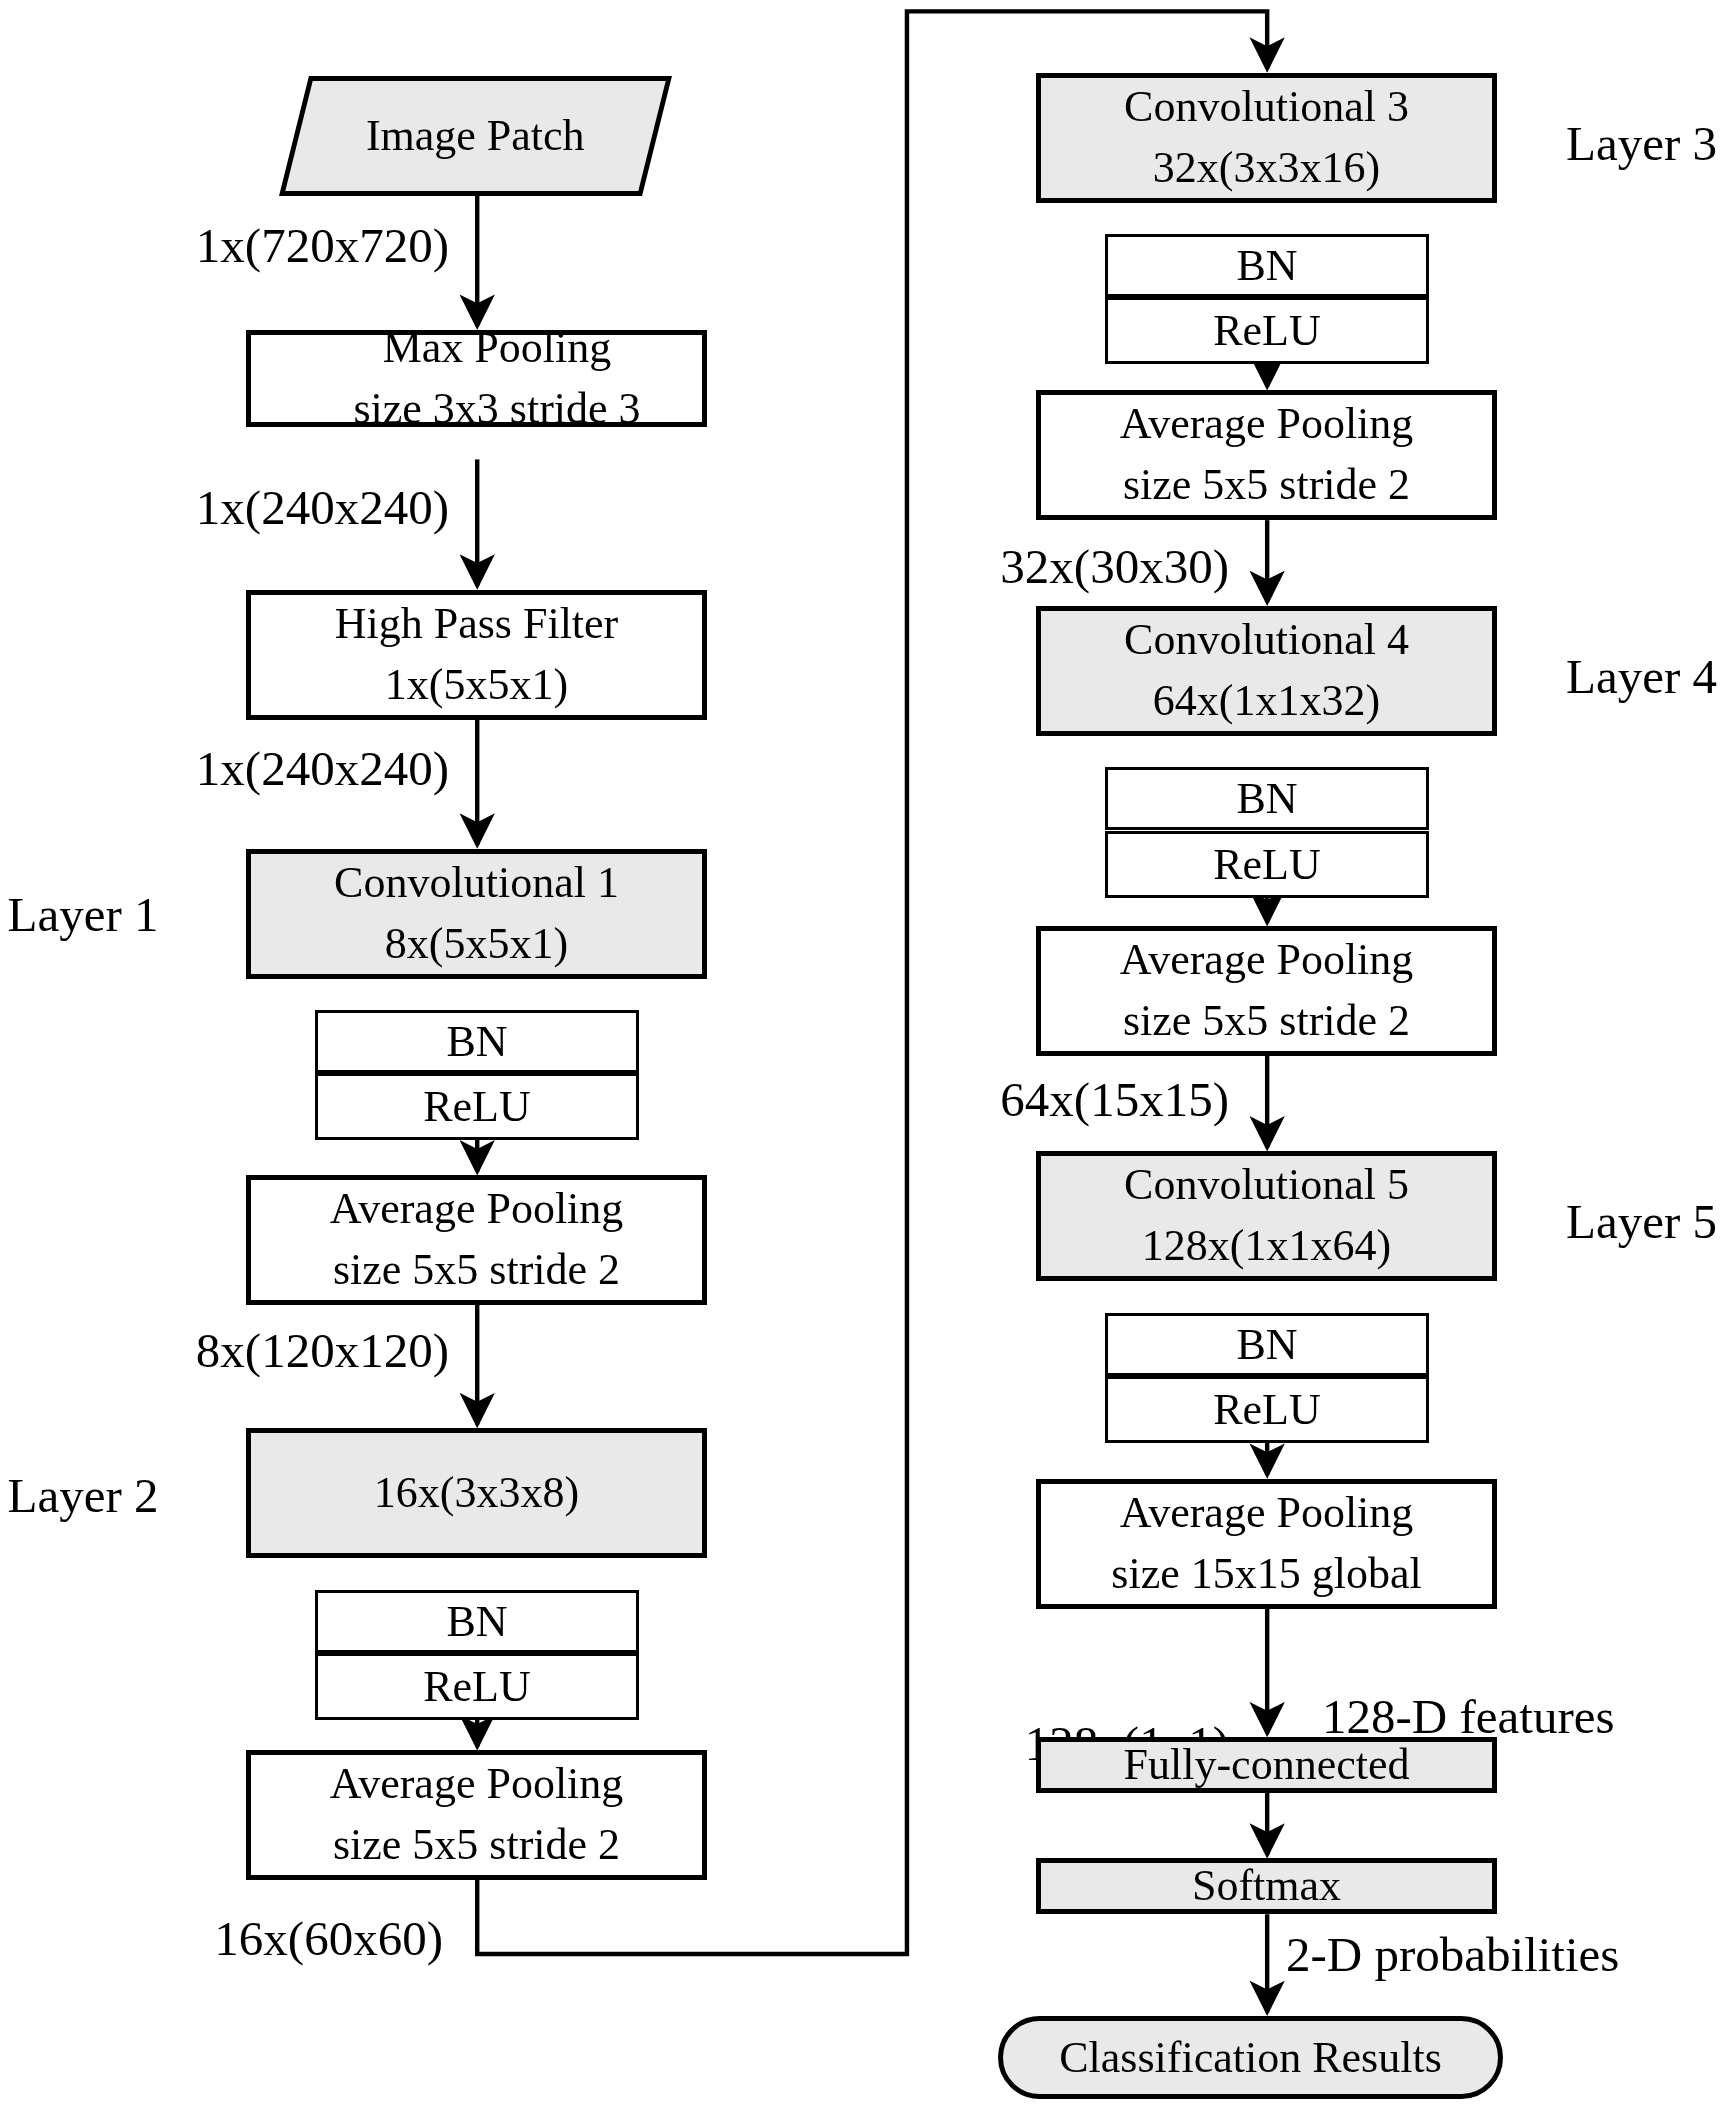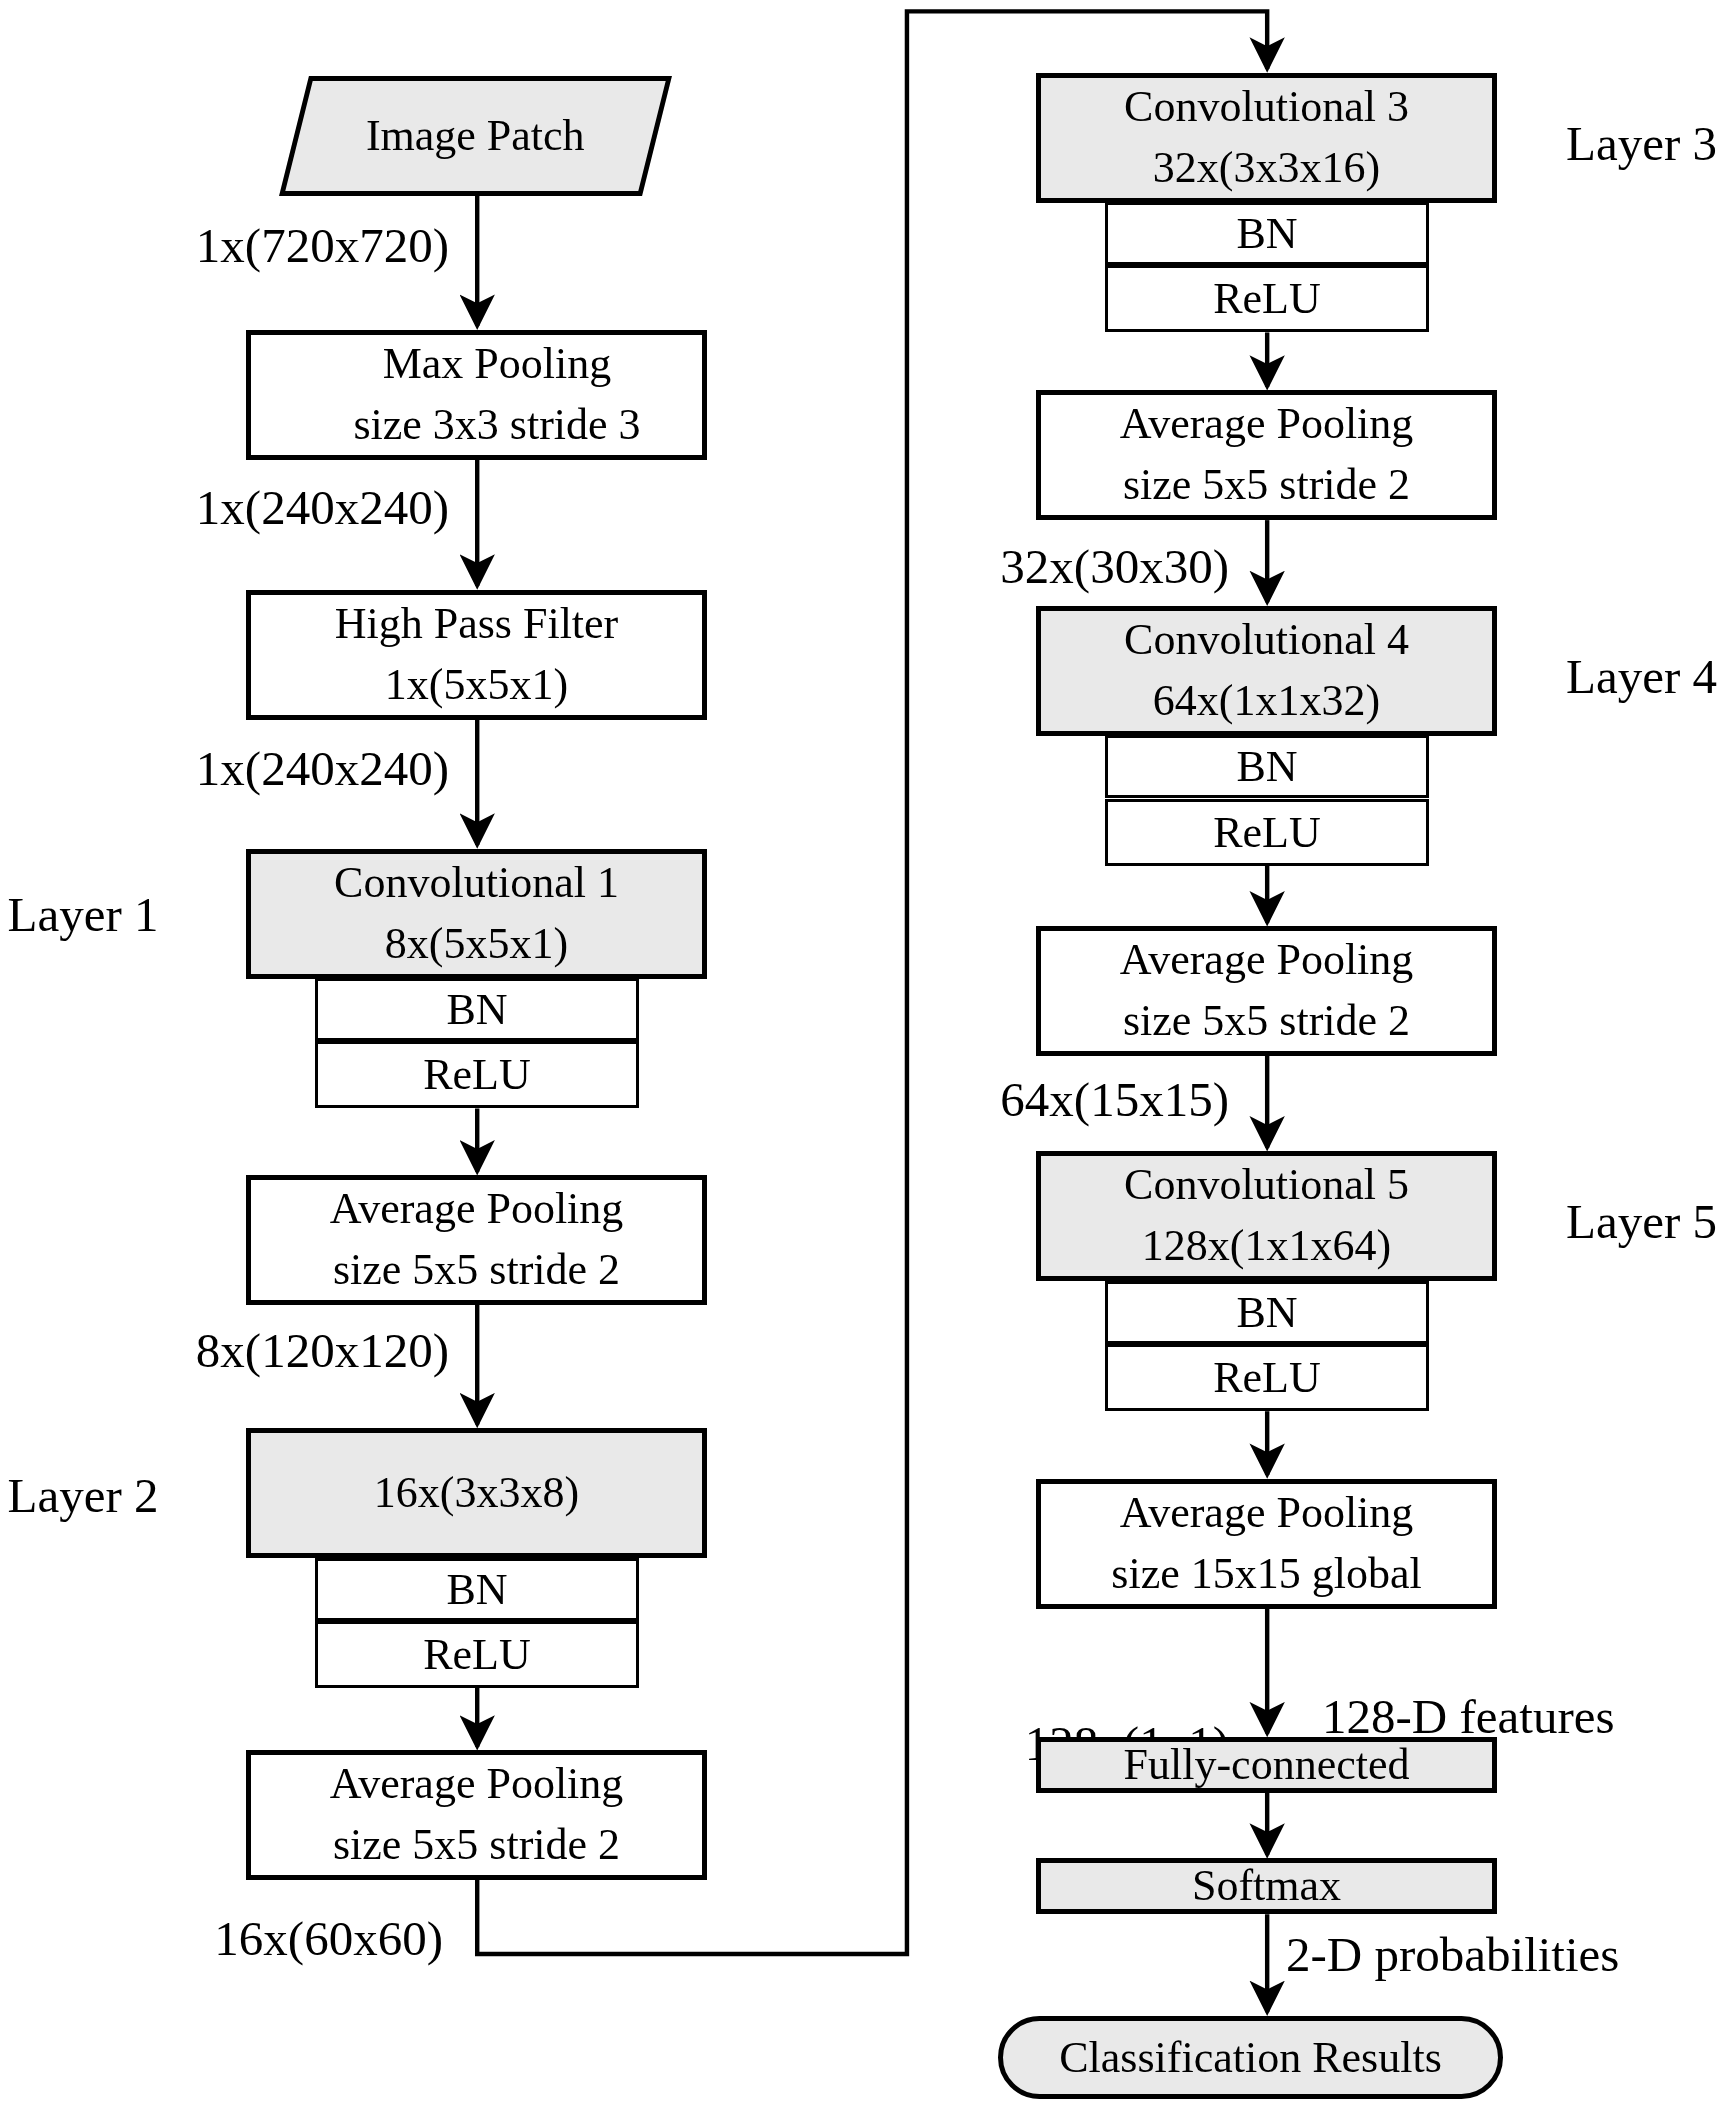--- a/index.html
+++ b/index.html
@@ -22,21 +22,21 @@
     display: flex;
     flex-direction: column;
     align-items: center;
     justify-content: center;
     text-align: center;
     font-size: 44px;
     line-height: 1.38;
     white-space: nowrap;
   }
   .gray { background: #e9e9e9; }
-  .mini { border-width: 3.8px; }
+  .mini { border-width: 3.8px; margin-top: 32px; }
   .single { line-height: 1; }
   .stadium { border-radius: 44px; border-width: 5.7px; }
   .skewed { transform: skewX(-14deg); }
   .unskew { transform: skewX(14deg); }
   .lbl {
     position: absolute;
     font-size: 49px;
     white-space: nowrap;
     line-height: 1;
   }
@@ -69,21 +69,21 @@
     <path class="arr" marker-end="url(#ah)" d="M2005 2837 L2005 2935"></path>
     <path class="arr" marker-end="url(#ah)" d="M2005 3029 L2005 3184"></path>
   </svg>
 
   <div class="box gray skewed" style="left:294px; top:76px; width:363px; height:120px;">
     <span class="unskew">Image Patch</span>
   </div>
 
   <div class="lbl r" style="left:158px; top:221px; width:291px;">1x(720x720)</div>
 
-  <div class="box" style="left:246px; top:330px; width:461px; height:130px;padding-left:41px;">
+  <div class="box" style="left:246px; top:330px; width:461px; height:97px;padding-left:41px;">
     <span>Max Pooling</span>
     <span>size 3x3 stride 3</span>
   </div>
 
   <div class="lbl r" style="left:158px; top:483px; width:291px;">1x(240x240)</div>
 
   <div class="box" style="left:246px; top:590px; width:461px; height:130px;">
     <span>High Pass Filter</span>
     <span>1x(5x5x1)</span>
   </div>

